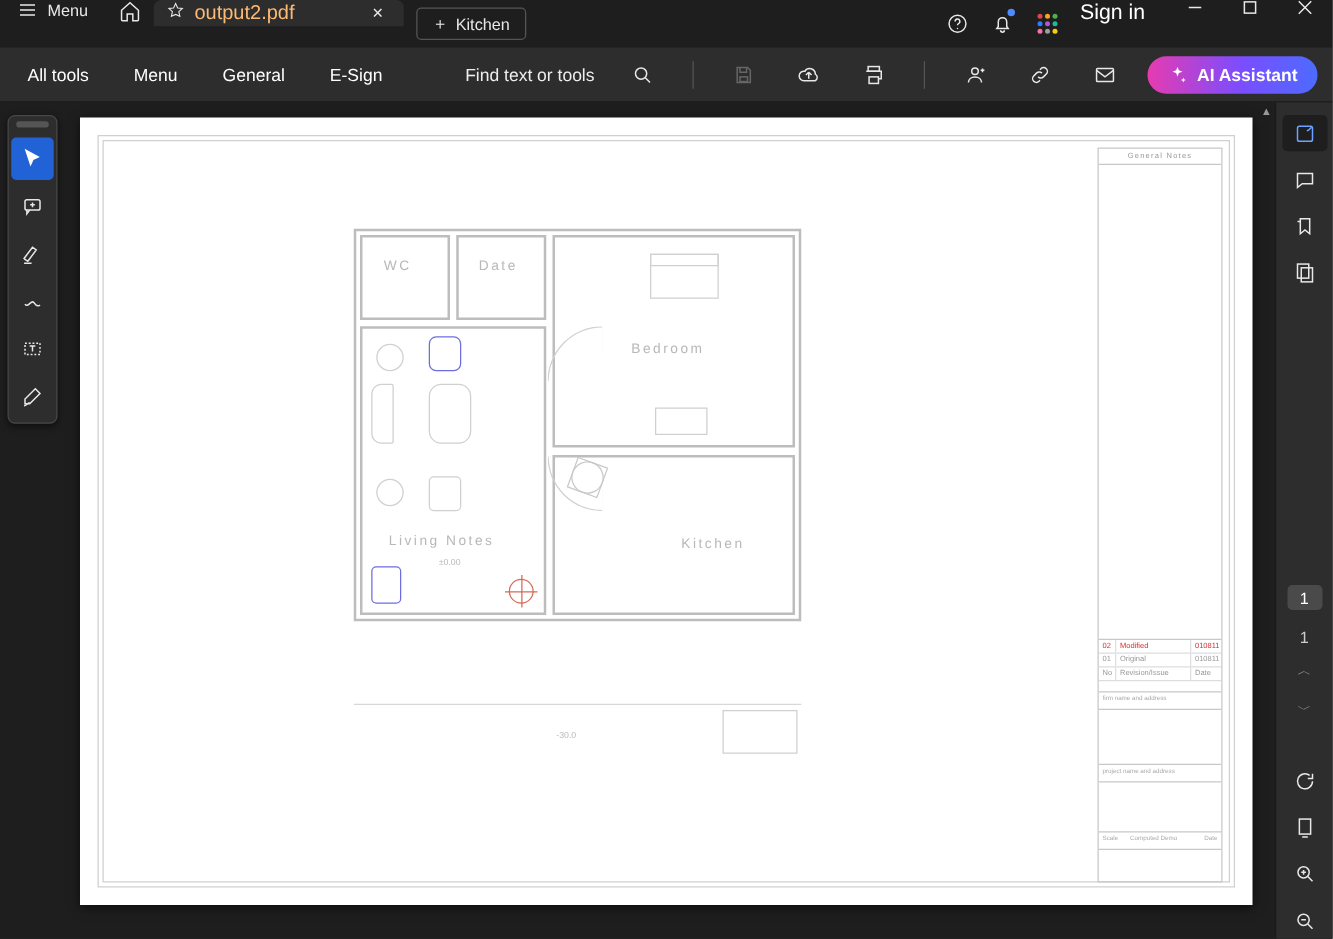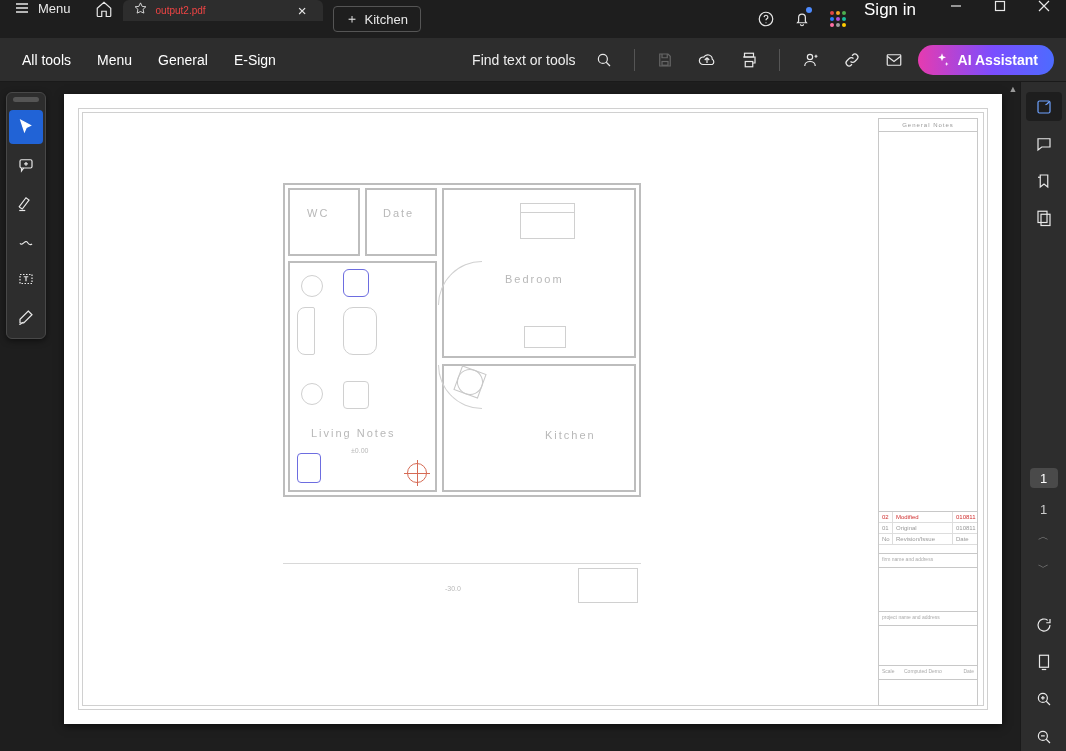--- a/index.html
+++ b/index.html
@@ -19,21 +19,21 @@
       display: flex; align-items: center; justify-content: center; width: 38px;
       cursor: pointer;
     }
     .home-btn svg { width: 18px; height: 18px; stroke: #e8e8e8; fill: none; }
     .tab {
       display: flex; align-items: center; gap: 8px; background: #2d2d2d;
       padding: 0 12px 0 10px; min-width: 200px; position: relative;
       border-top-left-radius: 6px; border-top-right-radius: 6px;
     }
     .tab .star svg { width: 15px; height: 15px; stroke: #e8e8e8; fill: none; stroke-width: 1.4; }
-    .tab-title { font-size: 10px; color: #ef4444; flex: 1; }
+    .tab-title { font-size: 16px; color: #fdba74; flex: 1; }
     .tab-close { color: #e8e8e8; font-size: 15px; cursor: pointer; padding: 2px 4px; }
     .create-btn {
       display: flex; align-items: center; gap: 6px; margin: 6px 10px;
       border: 1px solid #555; border-radius: 4px; padding: 3px 12px;
       font-size: 13px; color: #e8e8e8; cursor: pointer;
     }
     .tabs-spacer { flex: 1; }
     .tb-icon {
       display: flex; align-items: center; justify-content: center;
       width: 36px; height: 38px; cursor: pointer;
@@ -46,21 +46,21 @@
     .win-btn svg { width: 12px; height: 12px; stroke: #e8e8e8; stroke-width: 1.2; fill: none; }
     .notif-dot { position: relative; }
     .notif-dot::after {
       content: ""; position: absolute; top: 7px; right: 8px; width: 6px; height: 6px;
       background: #4d8bff; border-radius: 50%;
     }
 
     
     .toolbar-row {
       height: 44px; background: #2d2d2d; display: flex; align-items: center;
-      padding: 0 12px; gap: 6px; border-bottom: 1px solid #1a1a1a;
+      padding: 0 12px; gap: 16px; border-bottom: 1px solid #1a1a1a;
     }
     .tool-link { font-size: 14px; color: #fff; padding: 6px 10px; cursor: pointer; }
     .tool-spacer { flex: 1; }
     .find-text { font-size: 14px; color: #eee; margin-right: 4px; }
     .tool-icon {
       display: flex; align-items: center; justify-content: center;
       width: 36px; height: 36px; cursor: pointer; border-radius: 4px;
     }
     .tool-icon svg { width: 18px; height: 18px; stroke: #e8e8e8; fill: none; stroke-width: 1.6; }
     .tool-icon.disabled svg { stroke: #666; }

